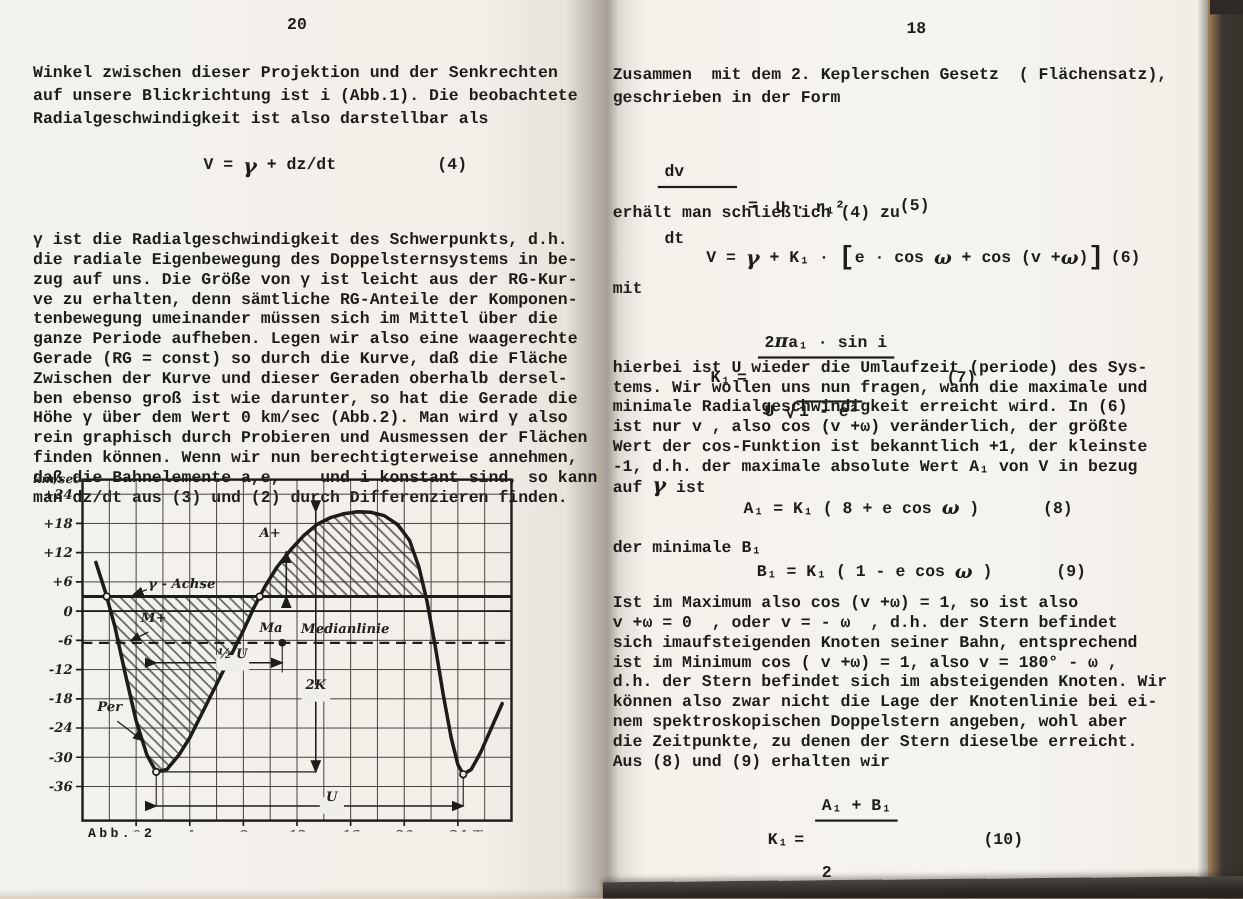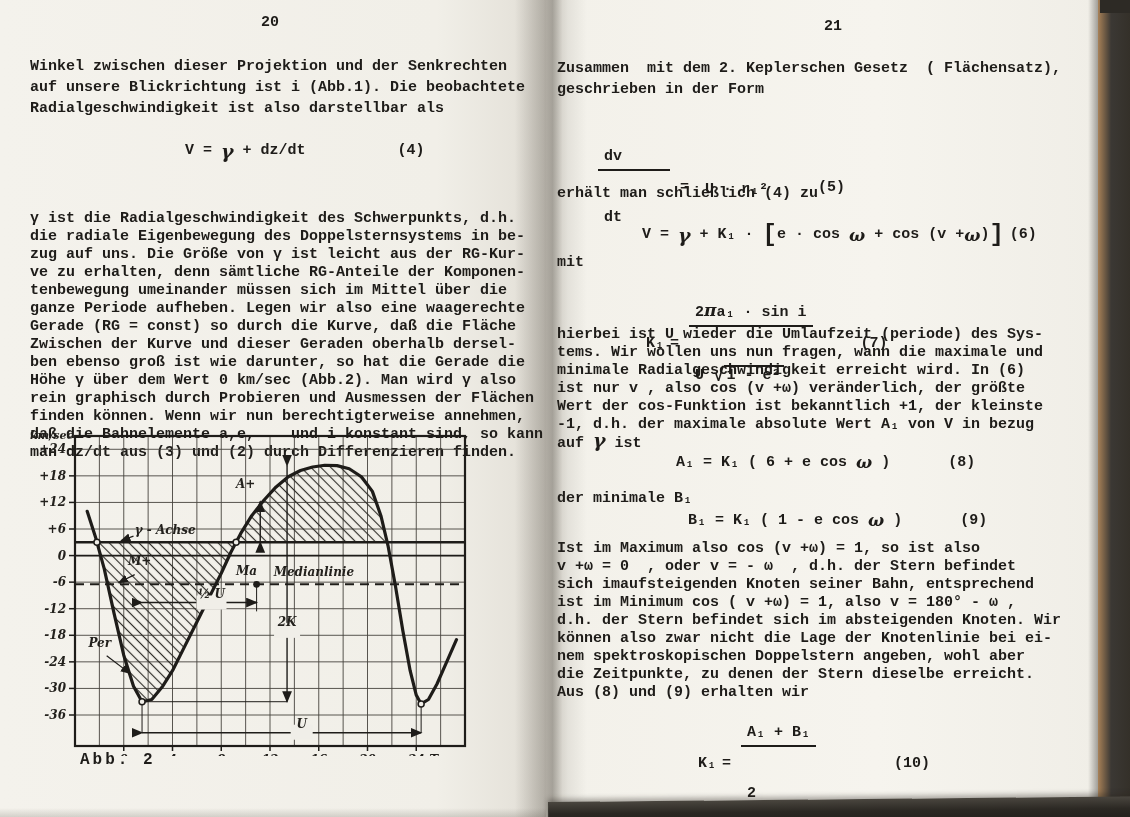--- a/index.html
+++ b/index.html
@@ -32,21 +32,21 @@
   .hw{font-family:"DejaVu Serif",serif;font-style:italic;font-weight:bold;}
   .g{font-size:19px;line-height:10px;}
   .w{font-size:17px;}
   .pi{font-size:17px;}
   .big{font-size:24px;vertical-align:-3px;}
   .u-line{text-decoration-thickness:2px;text-underline-offset:3px;}
   .exp{font-size:13px;vertical-align:6px;}
 
   #chart-wrap{position:absolute;left:25px;top:424px;width:482px;height:332px;}
   #chart text{font-family:"DejaVu Serif",serif;font-style:italic;font-weight:bold;fill:#23211d;}
-  .caption{position:absolute;left:80px;top:751px;font-weight:bold;font-size:16px;letter-spacing:3px;}
+  .caption{position:absolute;left:80px;top:751px;font-weight:bold;font-size:12px;letter-spacing:3px;}
 </style>
 </head>
 <body>
 
 <div id="scan">
 
   <div class="page" id="page-left">
     <div class="pagenum" style="left:261px;top:14px;">20</div>
 
     <div class="tw lh21" style="left:30px;top:56px;">Winkel zwischen dieser Projektion und der Senkrechten
@@ -182,21 +182,21 @@
           <circle cx="71.9375" cy="118.28571428571429" r="3" fill="#f0eee8" stroke="#1e1c19" stroke-width="1.5"></circle>
           <circle cx="117.03125" cy="277.7142857142857" r="3" fill="#f0eee8" stroke="#1e1c19" stroke-width="1.5"></circle>
           <circle cx="211.10714285714286" cy="118.28571428571429" r="3" fill="#f0eee8" stroke="#1e1c19" stroke-width="1.5"></circle>
           <circle cx="396.125" cy="279.92857142857144" r="3" fill="#f0eee8" stroke="#1e1c19" stroke-width="1.5"></circle>
         </svg>
     </div>
     <div class="caption">Abb. 2</div>
   </div>
 
   <div class="page" id="page-right">
-    <div class="pagenum" style="left:278px;top:18px;">21</div>
+    <div class="pagenum" style="left:278px;top:18px;">18</div>
 
     <div class="tw lh21" style="left:11px;top:58px;">Zusammen  mit dem 2. Keplerschen Gesetz  ( Flächensatz),
 geschrieben in der Form</div>
 
     <div class="formula" style="left:48px;top:114px;">
       <span class="frac">
         <span class="fnum">dv</span>
         <span class="fden">dt</span>
       </span>
       <span class="feq">=</span>
@@ -229,21 +229,21 @@
 tems. Wir wollen uns nun fragen, wann die maximale und
 minimale Radialgeschwindigkeit erreicht wird. In (6)
 ist nur v , also cos (v +ω) veränderlich, der größte
 Wert der cos-Funktion ist bekanntlich +1, der kleinste</div>
 
     <div class="tw" style="left:11px;top:416px;"><span>-1, d.h. der maximale </span><span class="u-line">absolute</span><span> Wert A₁ von V in bezug</span></div>
 
     <div class="tw" style="left:11px;top:435px;"><span>auf </span><span class="hw g">γ</span><span> ist</span></div>
 
     <div class="formula" style="left:130px;top:452px;">
-      <span>A₁ = K₁ ( 6 + e cos </span><span class="hw w">ω</span><span> )</span>
+      <span>A₁ = K₁ ( 8 + e cos </span><span class="hw w">ω</span><span> )</span>
       <span class="ftag" style="margin-left:58px;">(8)</span>
     </div>
 
     <div class="tw lh21" style="left:11px;top:488px;">der minimale B₁</div>
 
     <div class="formula" style="left:142px;top:510px;">
       <span>B₁ = K₁ ( 1 - e cos </span><span class="hw w">ω</span><span> )</span>
       <span class="ftag" style="margin-left:58px;">(9)</span>
     </div>
 

